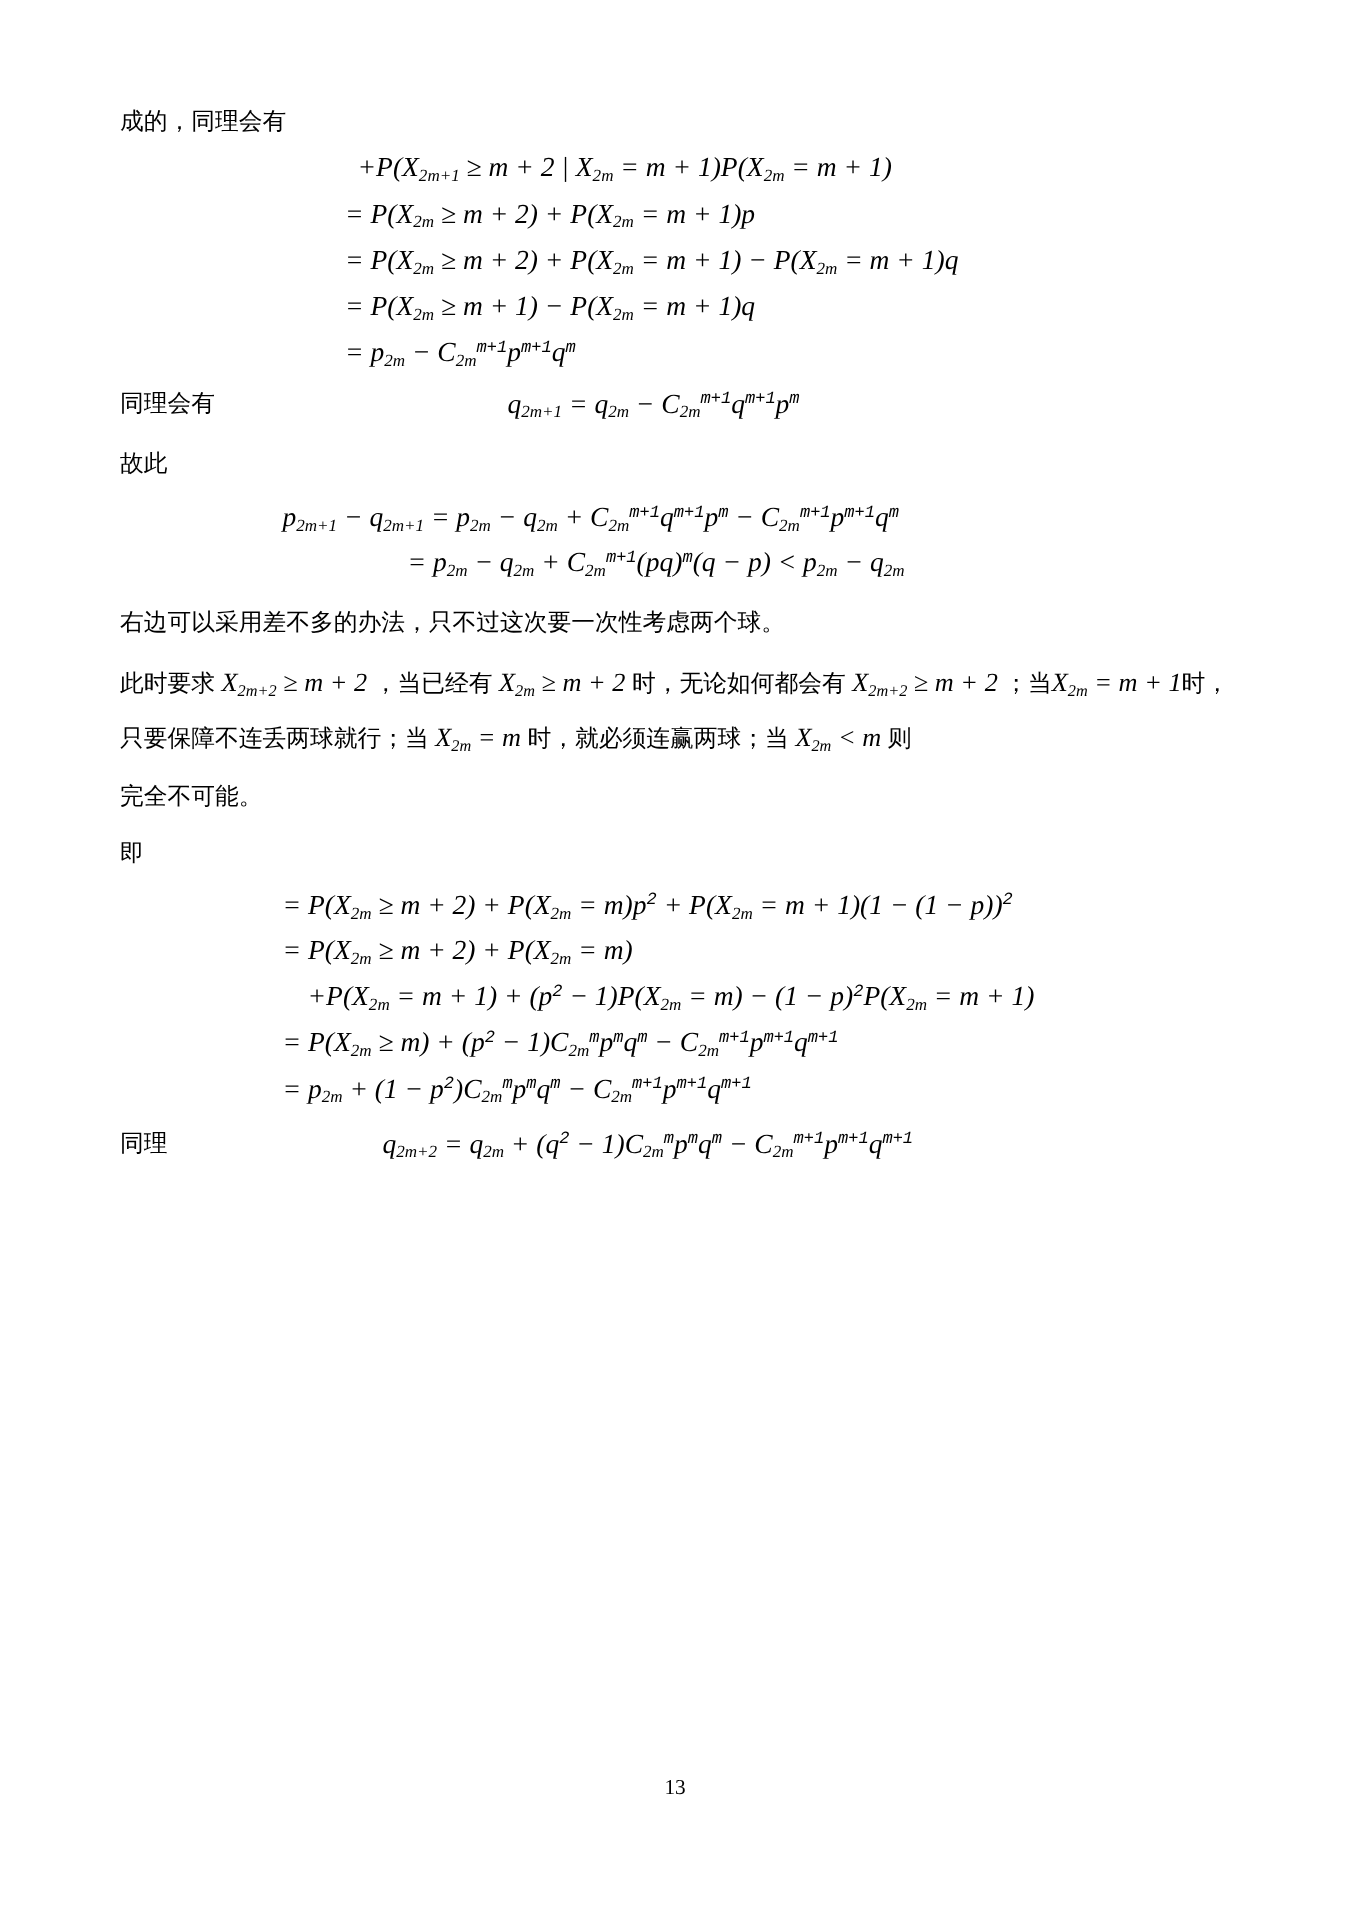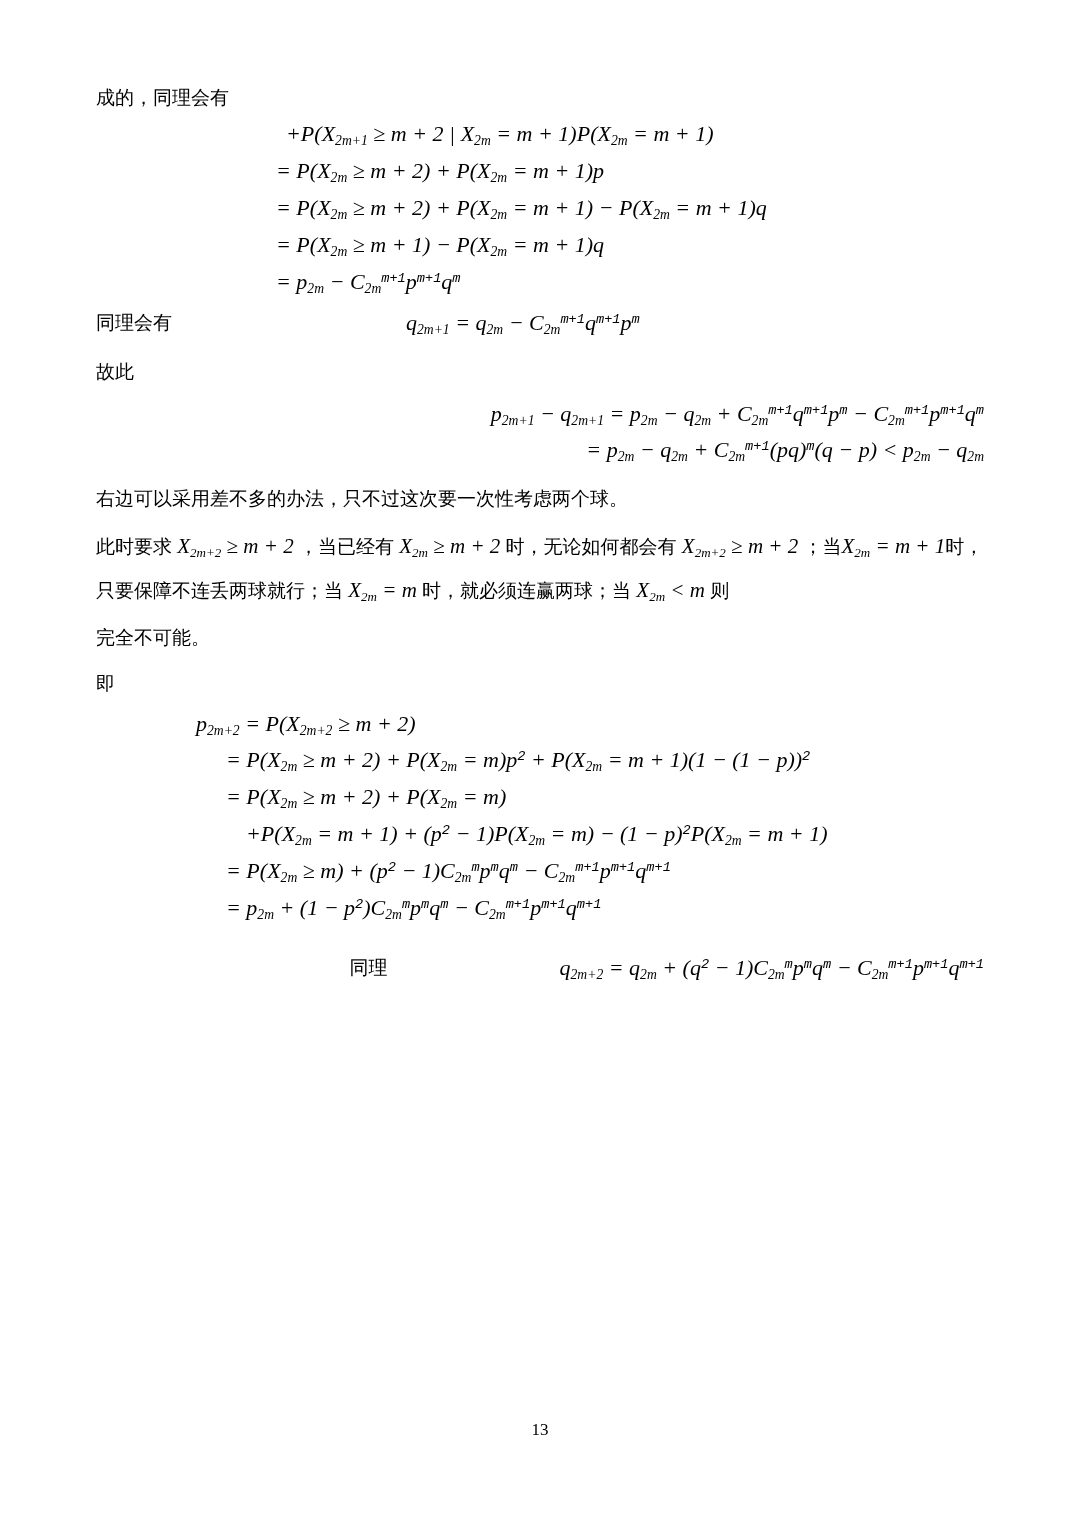--- a/index.html
+++ b/index.html
@@ -78,21 +78,21 @@
     left: 0;
     right: 0;
     top: 1420px;
     text-align: center;
     font-family: "Liberation Serif", serif;
     font-size: 17px;
   }
   .ind1 { padding-left: 160px; }
   .ind2 { padding-left: 190px; }
   .ind3 { padding-left: 180px; }
-  .ind4 { padding-left: 130px; text-align: right; }
+  .ind4 { padding-left: 130px; }
   .ind5 { padding-left: 100px; }
   .row-flex {
     display: flex;
     align-items: flex-start;
   }
   .row-flex .label-cn { width: 150px; flex: 0 0 auto; }
 </style>
 </head>
 <body>
 
@@ -123,57 +123,54 @@
       <span class="label-cn">同理会有</span>
       <span class="math" style="padding-left:160px;"><i>q</i><sub>2<i>m</i>+1</sub> = <i>q</i><sub>2<i>m</i></sub> − <i>C</i><sub>2<i>m</i></sub><sup><i>m</i>+1</sup><i>q</i><sup><i>m</i>+1</sup><i>p</i><sup><i>m</i></sup></span>
     </div>
 
     <div class="cn para" style="margin-top:18px;">故此</div>
 
     <div class="eqblock" style="margin-top:14px;">
       <div class="eqline math ind4">
         <span class="math"><i>p</i><sub>2<i>m</i>+1</sub> − <i>q</i><sub>2<i>m</i>+1</sub> = <i>p</i><sub>2<i>m</i></sub> − <i>q</i><sub>2<i>m</i></sub> + <i>C</i><sub>2<i>m</i></sub><sup><i>m</i>+1</sup><i>q</i><sup><i>m</i>+1</sup><i>p</i><sup><i>m</i></sup> − <i>C</i><sub>2<i>m</i></sub><sup><i>m</i>+1</sup><i>p</i><sup><i>m</i>+1</sup><i>q</i><sup><i>m</i></sup></span>
       </div>
-      <div class="eqline math" style="padding-left:230px;text-align:right;">
+      <div class="eqline math" style="padding-left:230px;">
         <span class="math">= <i>p</i><sub>2<i>m</i></sub> − <i>q</i><sub>2<i>m</i></sub> + <i>C</i><sub>2<i>m</i></sub><sup><i>m</i>+1</sup>(<i>pq</i>)<sup><i>m</i></sup>(<i>q</i> − <i>p</i>) &lt; <i>p</i><sub>2<i>m</i></sub> − <i>q</i><sub>2<i>m</i></sub></span>
       </div>
     </div>
 
     <div class="cn para" style="margin-top:18px;">右边可以采用差不多的办法，只不过这次要一次性考虑两个球。</div>
 
     <div class="mixed" style="margin-top:10px;">
       <span>此时要求</span><span class="math"> <i>X</i><sub>2<i>m</i>+2</sub> ≥ <i>m</i> + 2 </span><span>，当已经有</span><span class="math"> <i>X</i><sub>2<i>m</i></sub> ≥ <i>m</i> + 2 </span><span>时，无论如何都会有</span><span class="math"> <i>X</i><sub>2<i>m</i>+2</sub> ≥ <i>m</i> + 2 </span><span>；当</span><span class="math"><i>X</i><sub>2<i>m</i></sub> = <i>m</i> + 1</span><span>时，只要保障不连丢两球就行；当</span><span class="math"> <i>X</i><sub>2<i>m</i></sub> = <i>m</i> </span><span>时，就必须连赢两球；当</span><span class="math"> <i>X</i><sub>2<i>m</i></sub> &lt; <i>m</i> </span><span>则</span>
     </div>
 
     <div class="cn para">完全不可能。</div>
 
     <div class="cn para" style="margin-top:16px;">即</div>
 
     <div class="eqblock" style="margin-top:12px;">
-      <div class="eqline math ind5">
-        <span class="math"><i>p</i><sub>2<i>m</i>+2</sub> = <i>P</i>(<i>X</i><sub>2<i>m</i>+2</sub> ≥ <i>m</i> + 2)</span>
-      </div>
       <div class="eqline math" style="padding-left:130px;">
         <span class="math">= <i>P</i>(<i>X</i><sub>2<i>m</i></sub> ≥ <i>m</i> + 2) + <i>P</i>(<i>X</i><sub>2<i>m</i></sub> = <i>m</i>)<i>p</i><sup>2</sup> + <i>P</i>(<i>X</i><sub>2<i>m</i></sub> = <i>m</i> + 1)(1 − (1 − <i>p</i>))<sup>2</sup></span>
       </div>
       <div class="eqline math" style="padding-left:130px;">
         <span class="math">= <i>P</i>(<i>X</i><sub>2<i>m</i></sub> ≥ <i>m</i> + 2) + <i>P</i>(<i>X</i><sub>2<i>m</i></sub> = <i>m</i>)</span>
       </div>
       <div class="eqline math" style="padding-left:150px;">
         <span class="math">+<i>P</i>(<i>X</i><sub>2<i>m</i></sub> = <i>m</i> + 1) + (<i>p</i><sup>2</sup> − 1)<i>P</i>(<i>X</i><sub>2<i>m</i></sub> = <i>m</i>) − (1 − <i>p</i>)<sup>2</sup><i>P</i>(<i>X</i><sub>2<i>m</i></sub> = <i>m</i> + 1)</span>
       </div>
       <div class="eqline math" style="padding-left:130px;">
         <span class="math">= <i>P</i>(<i>X</i><sub>2<i>m</i></sub> ≥ <i>m</i>) + (<i>p</i><sup>2</sup> − 1)<i>C</i><sub>2<i>m</i></sub><sup><i>m</i></sup><i>p</i><sup><i>m</i></sup><i>q</i><sup><i>m</i></sup> − <i>C</i><sub>2<i>m</i></sub><sup><i>m</i>+1</sup><i>p</i><sup><i>m</i>+1</sup><i>q</i><sup><i>m</i>+1</sup></span>
       </div>
       <div class="eqline math" style="padding-left:130px;">
         <span class="math">= <i>p</i><sub>2<i>m</i></sub> + (1 − <i>p</i><sup>2</sup>)<i>C</i><sub>2<i>m</i></sub><sup><i>m</i></sup><i>p</i><sup><i>m</i></sup><i>q</i><sup><i>m</i></sup> − <i>C</i><sub>2<i>m</i></sub><sup><i>m</i>+1</sup><i>p</i><sup><i>m</i>+1</sup><i>q</i><sup><i>m</i>+1</sup></span>
       </div>
     </div>
 
-    <div class="row-flex" style="margin-top:32px;justify-content:flex-end;">
+    <div class="row-flex" style="margin-top:16px;">
       <span class="label-cn">同理</span>
       <span class="math" style="padding-left:60px;"><i>q</i><sub>2<i>m</i>+2</sub> = <i>q</i><sub>2<i>m</i></sub> + (<i>q</i><sup>2</sup> − 1)<i>C</i><sub>2<i>m</i></sub><sup><i>m</i></sup><i>p</i><sup><i>m</i></sup><i>q</i><sup><i>m</i></sup> − <i>C</i><sub>2<i>m</i></sub><sup><i>m</i>+1</sup><i>p</i><sup><i>m</i>+1</sup><i>q</i><sup><i>m</i>+1</sup></span>
     </div>
 
   </div>
 
   <div class="pagenum">13</div>
 </div>
 
 </body></html>

